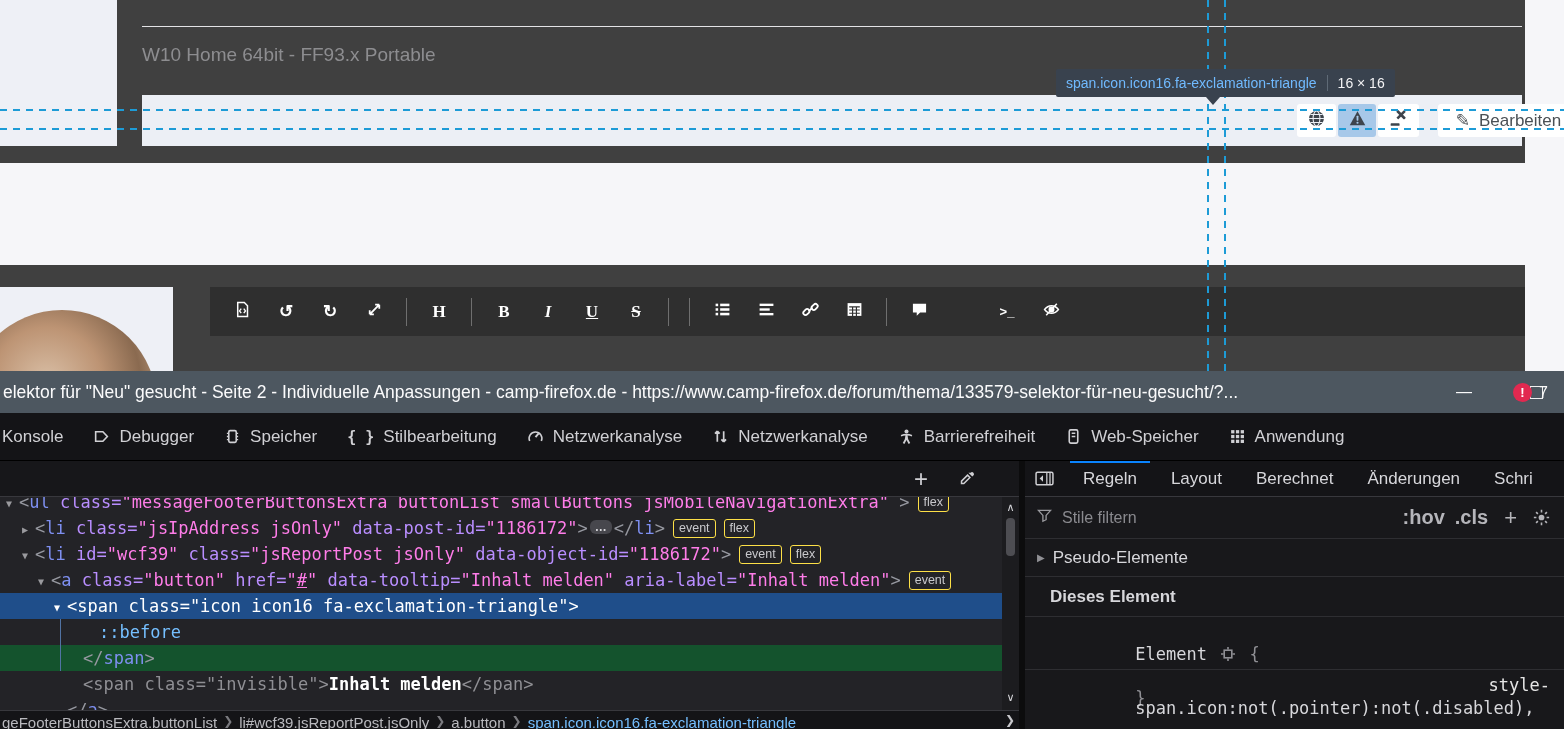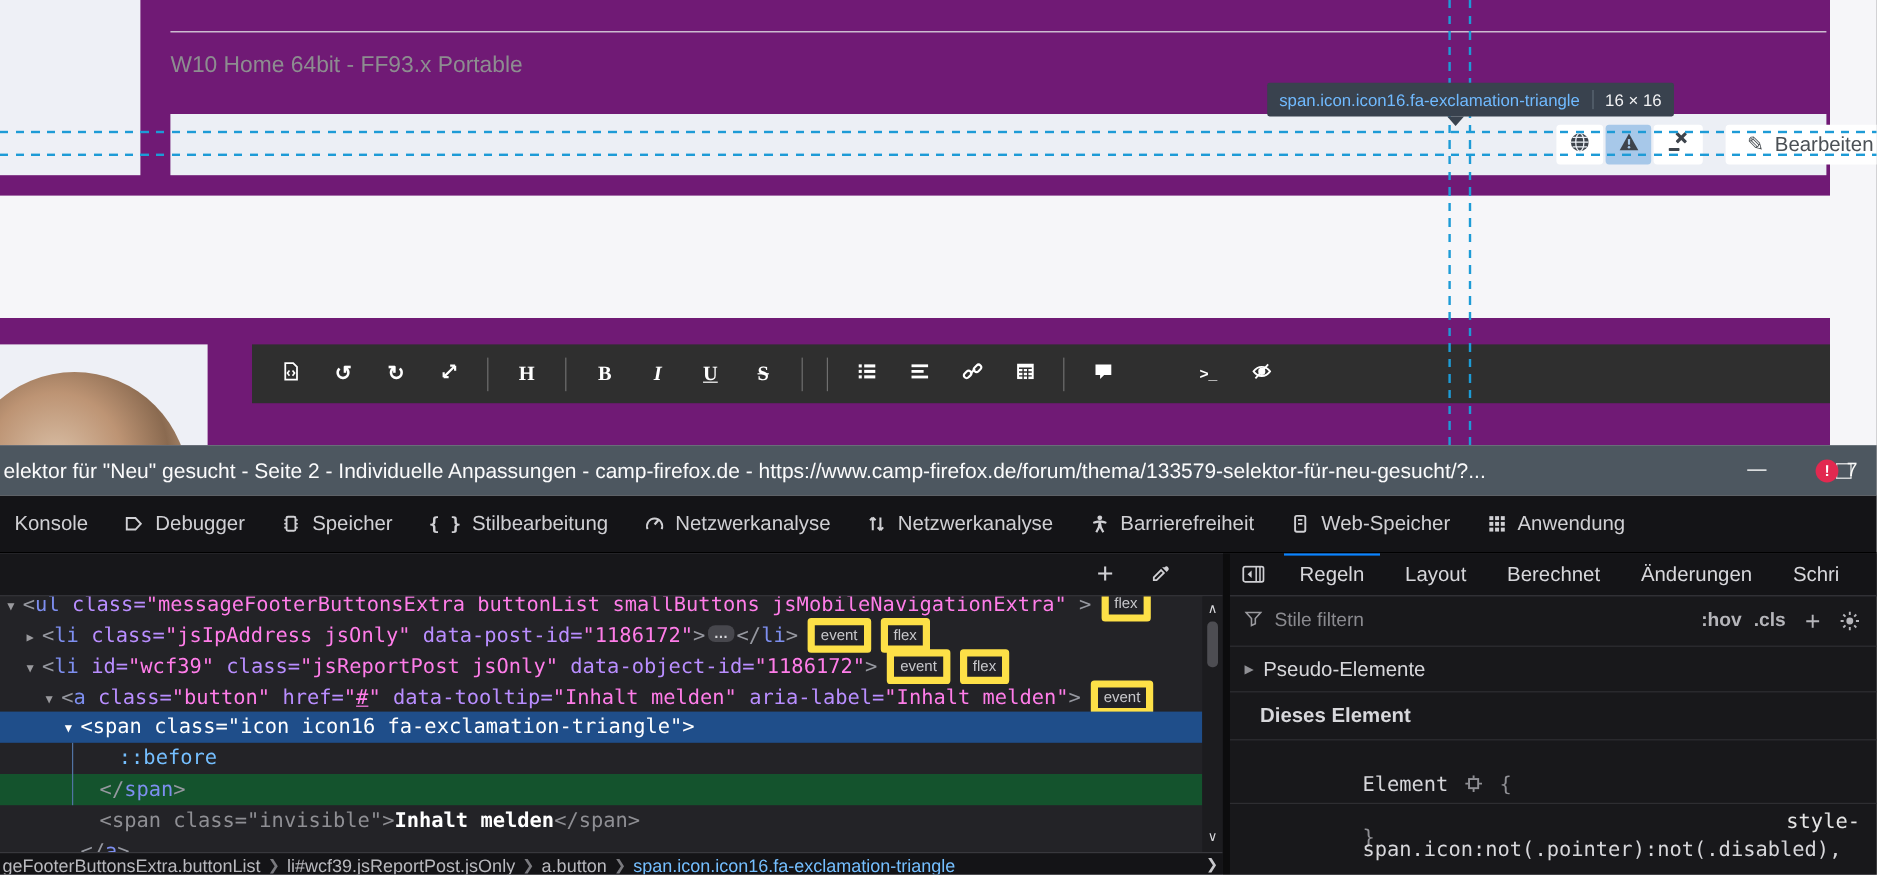--- a/index.html
+++ b/index.html
@@ -5,21 +5,21 @@
   :root{
     --ui:"Liberation Sans",sans-serif;
     --mono:"DejaVu Sans Mono",monospace;
   }
   *{margin:0;padding:0;box-sizing:border-box;}
   body{background:#000;font-family:var(--ui);}
   #app{position:relative;width:1564px;height:729px;overflow:hidden;background:#f6f6f9;}
 
   
   #webpage{position:absolute;left:0;top:0;width:1564px;height:371px;background:#f6f6f9;}
-  .card{position:absolute;background:#701a75;}
+  .card{position:absolute;background:#404040;}
   #card-top{left:0;top:0;width:1525px;height:163px;}
   #card-bottom{left:0;top:265px;width:1525px;height:106px;}
   #user-cell-top{position:absolute;left:0;top:0;width:117px;height:146px;background:#eef0f6;}
   #sig-divider{position:absolute;left:142px;top:26px;width:1380px;height:1px;background:#e3e3e6;}
   #signature{position:absolute;left:142px;top:44px;font-size:19px;color:#8d8d90;}
   #footer-bar{position:absolute;left:142px;top:95px;width:1380px;height:51px;background:#eceff5;}
   .act-tile{position:absolute;top:9px;height:33px;background:#fff;border-radius:3px;display:flex;align-items:center;justify-content:center;color:#3e444c;}
   .act-tile svg{width:17px;height:17px;}
   #act-globe{left:1155px;width:39px;}
   #act-warn{left:1196px;width:38px;background:#a7c8e9;}
@@ -80,21 +80,21 @@
   #markup-body{position:absolute;left:0;top:36px;width:1002px;height:213px;overflow:hidden;}
   .mrow{position:relative;height:26px;line-height:26px;white-space:pre;font-family:var(--mono);font-size:17px;cursor:pointer;}
   .mrow:first-child{margin-top:-8px;}
   .twisty{display:inline-block;width:13px;font-size:10px;color:#9a9a9e;vertical-align:1px;}
   .tok-p{color:#9698a0;} .tok-tag{color:#7e8ff0;} .tok-attr{color:#b98eff;} .tok-val{color:#ff7de9;}
   .tok-link{color:#ff7de9;text-decoration:underline;} .tok-pseudo{color:#75bfff;} .tok-text{color:#fff;font-weight:bold;}
   .mrow.selected{background:#1f4e8a;}
   .mrow.selected .tok-p,.mrow.selected .tok-tag,.mrow.selected .tok-attr,.mrow.selected .tok-val,.mrow.selected .twisty{color:#fff;}
   .mrow.sub{background:#14532d;}
   .mrow.dim .tok-p,.mrow.dim .tok-tag,.mrow.dim .tok-attr,.mrow.dim .tok-val{color:#8f8f94;}
-  .badge{display:inline-block;border:6px solid #fde047;border-radius:3px;padding:0 5px;margin-left:8px;
+  .badge{display:inline-block;border:1px solid #fde047;border-radius:3px;padding:0 5px;margin-left:8px;
     font:12.5px var(--ui);color:#c8c8cc;line-height:17px;vertical-align:2px;cursor:pointer;}
   .ellbadge{display:inline-block;background:#47474d;border-radius:6px;padding:0 5px;margin:0 2px;
     font:bold 12px var(--ui);color:#d7d7db;line-height:14px;vertical-align:3px;cursor:pointer;}
   #pseudo-guide{position:absolute;left:60px;top:122px;width:1px;height:52px;background:#5173a3;}
 
   #markup-scrollbar{position:absolute;right:0;top:36px;width:17px;height:213px;background:#1c1c1f;}
   .sb-arrow{position:absolute;left:0;width:17px;height:17px;color:#d7d7db;font-size:11px;display:flex;align-items:center;justify-content:center;cursor:pointer;}
   #sb-up{top:2px;} #sb-down{bottom:4px;}
   #sb-thumb{position:absolute;left:4px;top:21px;width:9px;height:38px;background:#4d4d52;border-radius:4px;cursor:pointer;}
 
@@ -111,21 +111,21 @@
     border-bottom:1px solid #38383d;display:flex;align-items:center;color:#d0d0d4;}
   #pane-toggle{margin:0 12px 0 10px;display:flex;align-items:center;cursor:pointer;}
   #pane-toggle svg{width:19px;height:15px;}
   .rtab{position:relative;height:100%;display:flex;align-items:center;padding:0 17px;font-size:17px;color:#d7d7db;cursor:pointer;white-space:nowrap;}
   .rtab.active::before{content:"";position:absolute;left:4px;right:4px;top:0;height:2px;background:#0a84ff;}
   #filter-row{position:absolute;left:0;top:36px;width:539px;height:42px;border-bottom:1px solid #2e2e32;
     display:flex;align-items:center;gap:10px;padding:0 14px 0 12px;color:#9a9a9f;}
   #filter-row svg{width:15px;height:15px;flex:0 0 auto;}
   #style-filter{flex:1;background:transparent;border:none;outline:none;color:#d7d7db;font-size:16px;font-family:var(--ui);min-width:0;}
   #style-filter::placeholder{color:#8a8a8f;}
-  .ftr-btn{color:#b5b5ba;font-size:16px;font-weight:bold;cursor:pointer;flex:0 0 auto;}
+  .ftr-btn{color:#b5b5ba;font-size:20px;font-weight:bold;cursor:pointer;flex:0 0 auto;}
   #ftr-add{font-size:22px;font-weight:400;margin:0 6px;}
   #ftr-sun{display:flex;align-items:center;} #ftr-sun svg{width:17px;height:17px;}
 
   .rule-sect{display:flex;align-items:center;gap:8px;padding:0 0 0 12px;color:#d7d7db;font-size:17px;border-bottom:1px solid #2e2e32;}
   #sect-pseudo{position:absolute;left:0;top:78px;width:539px;height:38px;}
   #sect-pseudo .tw{font-size:10px;color:#909095;}
   #sect-this{position:absolute;left:0;top:116px;width:539px;height:40px;padding-left:25px;font-weight:bold;}
   .ruletext{font-family:var(--mono);font-size:17px;color:#d7d7db;white-space:pre;}
   .brace{color:#909095;}
   .tgt{vertical-align:-1px;margin:0 4px;color:#8f8f94;cursor:pointer;}
@@ -296,21 +296,21 @@
   <section id="devtools">
     <div id="dt-titlebar">
       <span id="dt-title">elektor für "Neu" gesucht - Seite 2 - Individuelle Anpassungen - camp-firefox.de - https://www.camp-firefox.de/forum/thema/133579-selektor-für-neu-gesucht/?...</span>
       <span id="win-min">—</span>
       <span id="win-max">
           <span class="box"></span>
         </span>
     </div>
 
     <div id="dt-tabbar">
-        <span class="dt-tab" style="padding-left: 12px;">
+        <span class="dt-tab" style="padding-left: 2px;">
           <span>Konsole</span>
         </span>
         <span class="dt-tab">
           <span style="display:flex">
             <svg viewBox="0 0 16 16">
               <path d="M2.5 3.5h6.8L13.5 8l-4.2 4.5H2.5z" fill="none" stroke="currentColor" stroke-width="1.5"></path>
             </svg>
           </span>
           <span>Debugger</span>
         </span>

